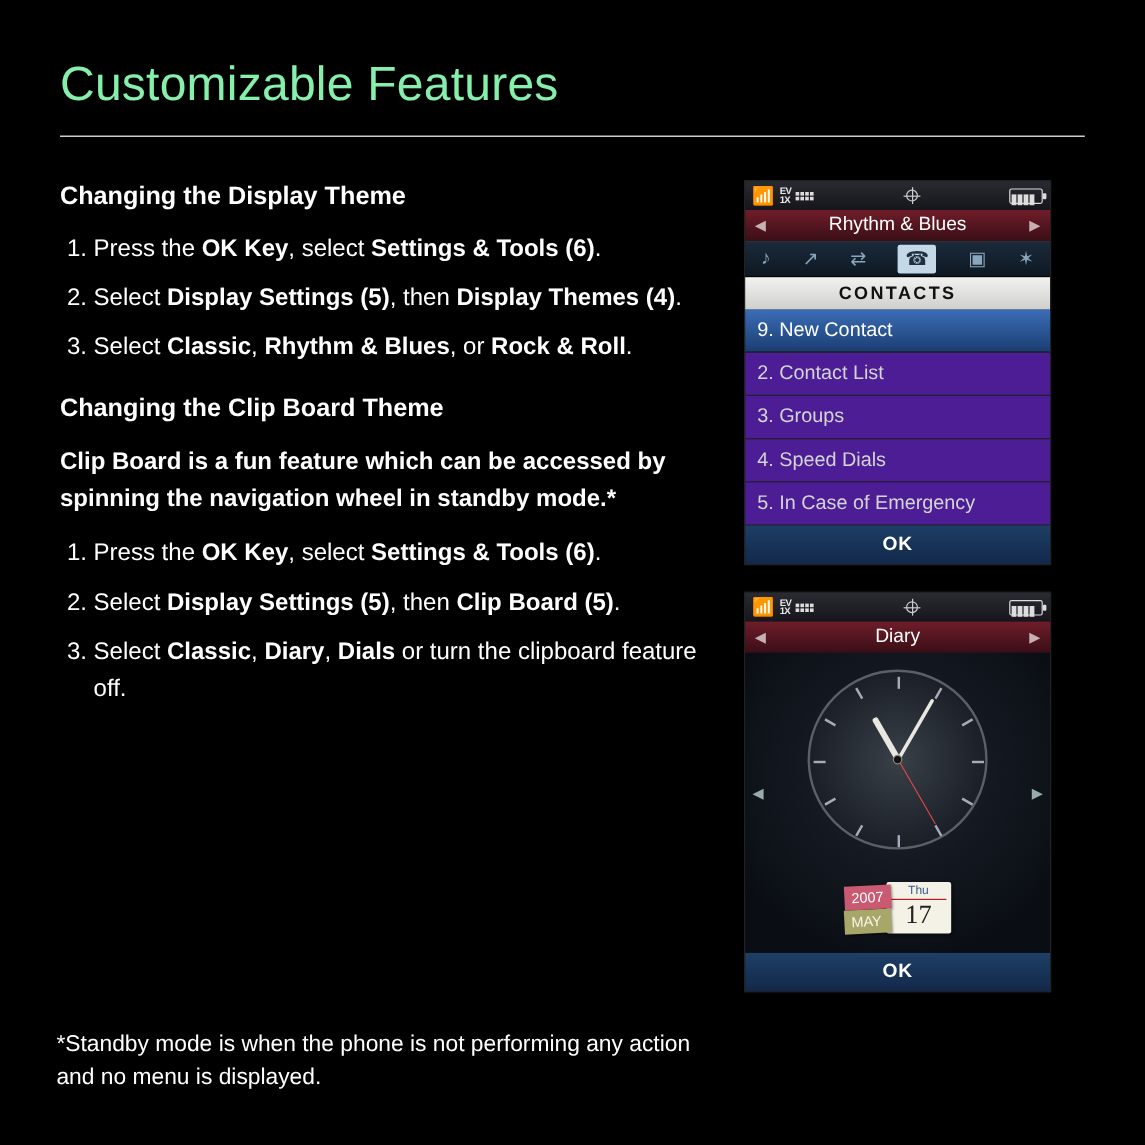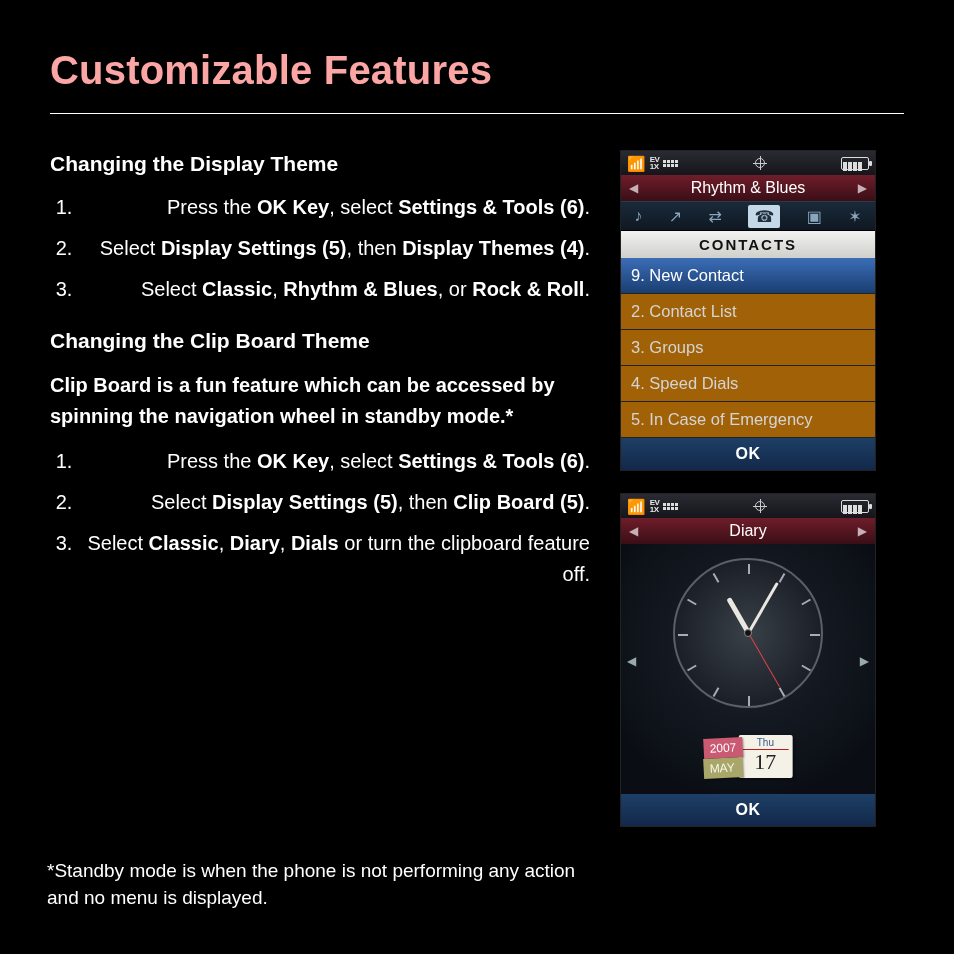--- a/index.html
+++ b/index.html
@@ -5,36 +5,36 @@
   * { box-sizing: border-box; margin: 0; padding: 0; }
   html, body { width: 954px; height: 954px; }
   body {
     background: #000;
     color: #fff;
     font-family: "Helvetica Neue", Helvetica, Arial, sans-serif;
     padding: 48px 50px 40px 50px;
     position: relative;
   }
   .title {
-    color: #fca5a5;
+    color: #86efac;
     font-size: 40px;
-    font-weight: 700;
+    font-weight: 400;
     letter-spacing: 0.2px;
   }
   .rule {
     border: none;
     border-top: 1.5px solid #fff;
     margin: 20px 0 36px 0;
   }
   .columns { display: flex; gap: 30px; }
   .textcol { flex: 1 1 auto; max-width: 540px; }
   .screencol { flex: 0 0 260px; display: flex; flex-direction: column; gap: 22px; }
   .h2 { font-size: 21px; font-weight: 700; margin-bottom: 14px; line-height: 1.35; }
   .ol { list-style: decimal; padding-left: 28px; margin-bottom: 22px; }
-  .ol li { font-size: 20px; line-height: 1.55; margin-bottom: 10px; font-weight: 300; text-align: right; }
+  .ol li { font-size: 20px; line-height: 1.55; margin-bottom: 10px; font-weight: 300; }
   .ol li strong { font-weight: 700; }
   .para { font-size: 20px; line-height: 1.55; font-weight: 700; margin-bottom: 14px; }
   .footnote {
     position: absolute;
     bottom: 42px;
     left: 47px;
     max-width: 550px;
     font-size: 19px;
     line-height: 1.45;
     font-weight: 300;
@@ -121,21 +121,21 @@
     text-align: center;
     font-weight: 700;
     letter-spacing: 2px;
     font-size: 15px;
     padding: 5px 0;
   }
   .menuitem {
     padding: 8px 10px;
     font-size: 16.5px;
     color: #d4d4d4;
-    background: #a16207;
+    background: #4c1d95;
     border-bottom: 1px solid #222;
   }
   .menuitem.selected {
     background: linear-gradient(#3b6db6, #1a3e72);
     color: #fff;
   }
   .softkey {
     background: linear-gradient(#1e3f66, #12284a);
     color: #fff;
     text-align: center;

